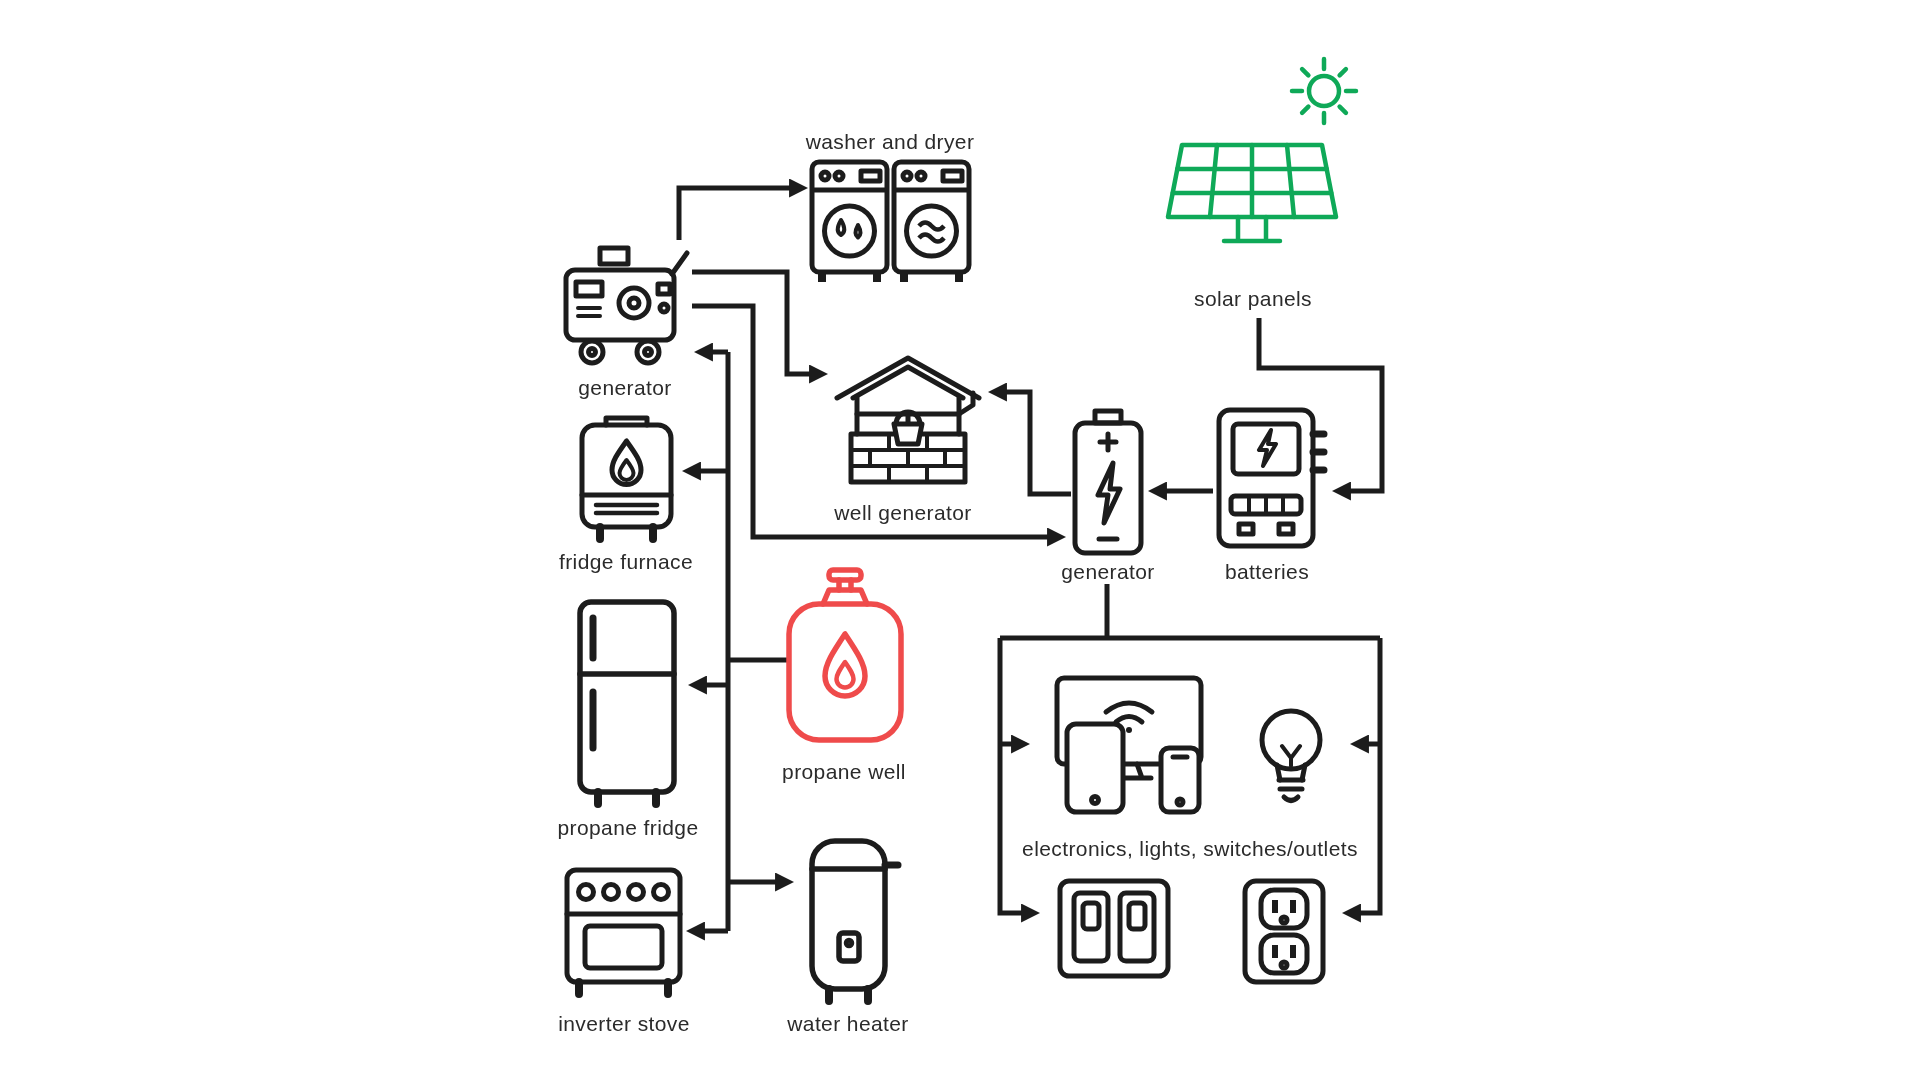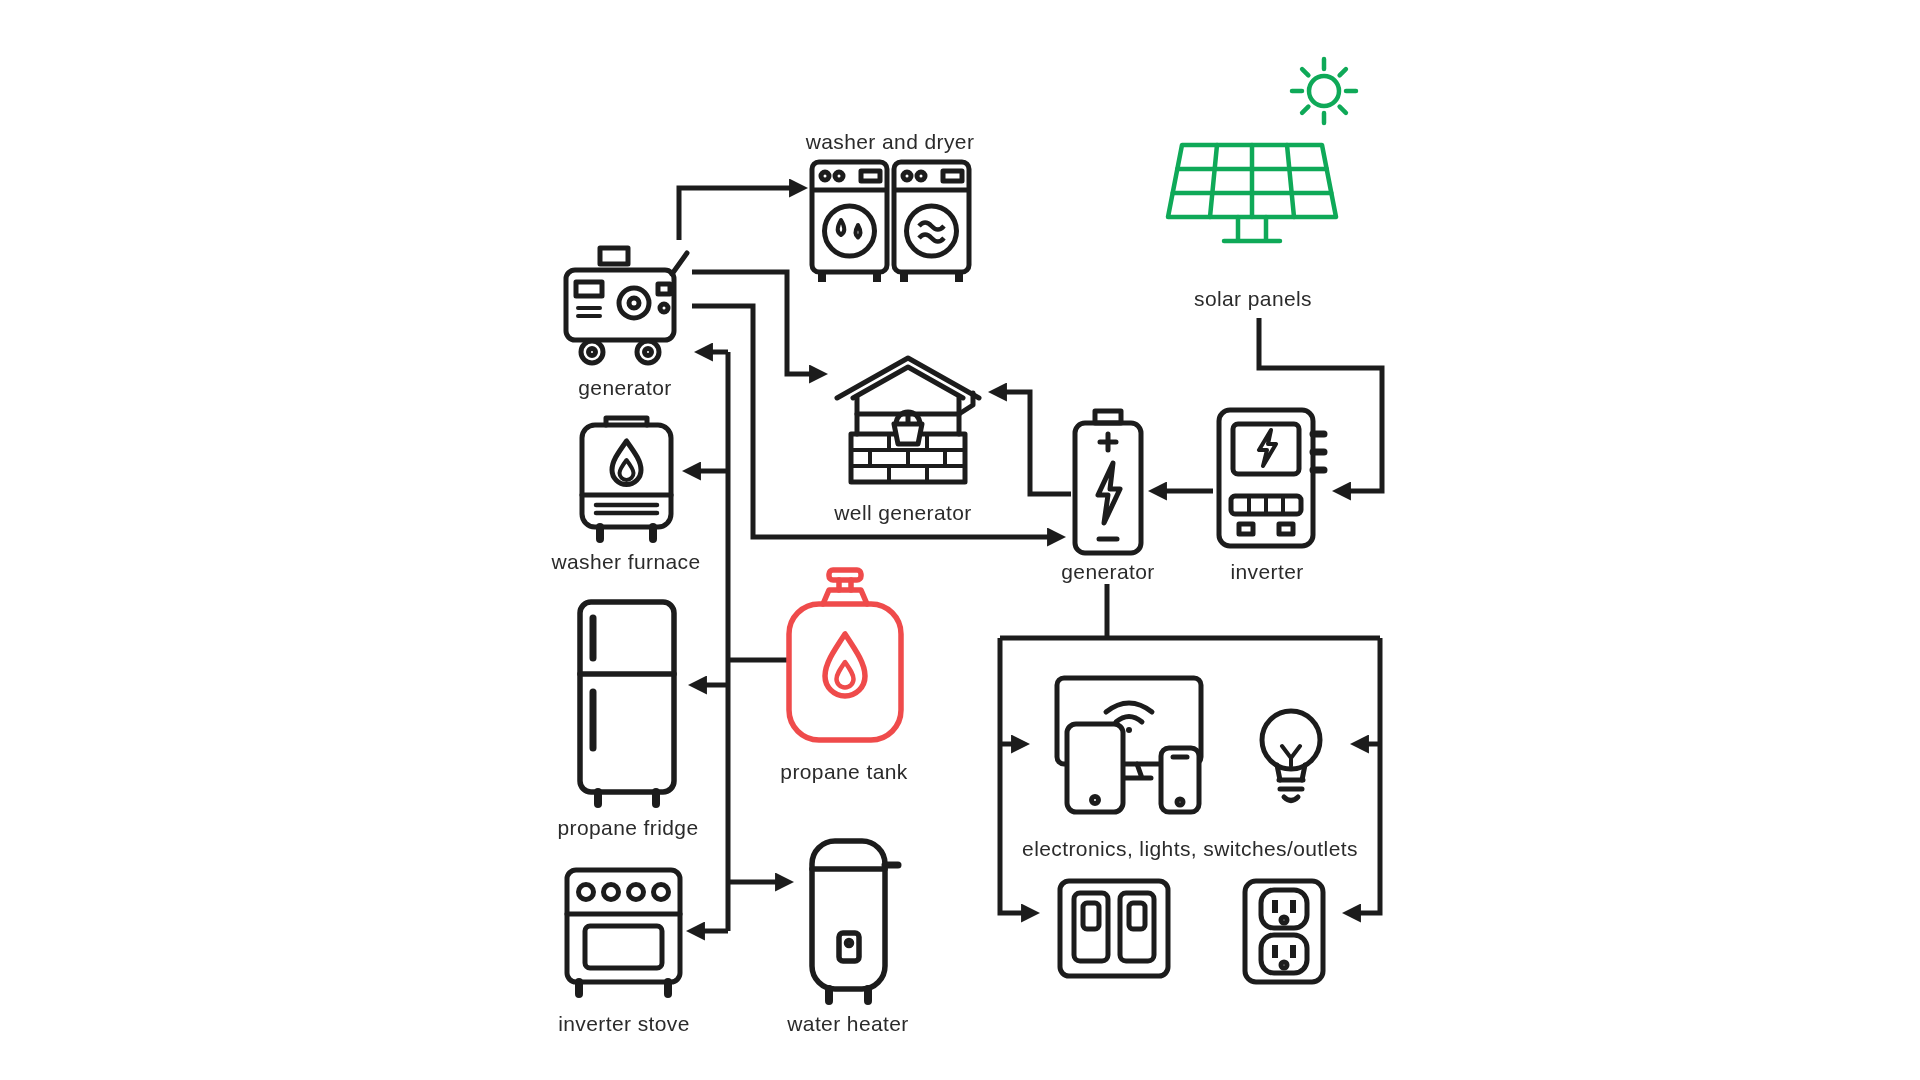--- a/index.html
+++ b/index.html
@@ -156,50 +156,50 @@
         <rect x="4" y="10" width="94" height="136" rx="11"></rect>
         <rect x="18" y="24" width="66" height="50" rx="5"></rect>
         <path d="M56 30 L44 50 H52 L48 66 L61 44 H53 Z" stroke-width="4"></path>
         <rect x="16" y="96" width="70" height="18" rx="4"></rect>
         <path d="M34 96 V114 M51 96 V114 M68 96 V114" stroke-width="4"></path>
         <rect x="24" y="124" width="14" height="10"></rect>
         <rect x="64" y="124" width="14" height="10"></rect>
       </g>
     </svg>
   </div>
-  <div class="lbl" style="left:1267px;top:572px">inverter</div>
+  <div class="lbl" style="left:1267px;top:572px">batteries</div>
 
   <div class="node icon-black" style="left:574px;top:413px;width:105px;height:130px">
     <svg viewBox="0 0 105 130">
       <g fill="none" stroke="currentColor" stroke-width="5" stroke-linecap="round" stroke-linejoin="round">
         <rect x="8" y="12" width="89" height="102" rx="13"></rect>
         <path d="M32 12 V5 H73 V12"></path>
         <path d="M52.5 28 C44 40 38 48 38 57 A14.5 14.5 0 0 0 67 57 C67 48 61 40 52.5 28 Z"></path>
         <path d="M52.5 47 C48 53 45.5 56.5 45.5 60 A7 7 0 0 0 59.5 60 C59.5 56.5 57 53 52.5 47 Z" stroke-width="4"></path>
         <path d="M8 82 H97"></path>
         <path d="M22 92 H83 M22 100 H83" stroke-width="4.5"></path>
         <path d="M26 114 V126 M79 114 V126" stroke-width="8"></path>
       </g>
     </svg>
   </div>
-  <div class="lbl" style="left:626px;top:562px">washer furnace</div>
+  <div class="lbl" style="left:626px;top:562px">fridge furnace</div>
 
   <div class="node icon-red" style="left:777px;top:568px;width:136px;height:185px">
     <svg viewBox="0 0 136 185">
       <g fill="none" stroke="currentColor" stroke-width="5.5" stroke-linecap="round" stroke-linejoin="round">
         <rect x="52" y="2" width="32" height="10" rx="4"></rect>
         <path d="M62 12 V22 M74 12 V22"></path>
         <path d="M46 36 L52 22 H84 L90 36"></path>
         <rect x="12" y="36" width="112" height="136" rx="30"></rect>
         <path d="M68 66 C56 84 48 96 48 108 A20 20 0 0 0 88 108 C88 96 80 84 68 66 Z"></path>
         <path d="M68 94 C62.5 102 59.5 106.5 59.5 111 A8.5 8.5 0 0 0 76.5 111 C76.5 106.5 73.5 102 68 94 Z" stroke-width="4.5"></path>
       </g>
     </svg>
   </div>
-  <div class="lbl" style="left:844px;top:772px">propane tank</div>
+  <div class="lbl" style="left:844px;top:772px">propane well</div>
 
   <div class="node icon-black" style="left:568px;top:598px;width:118px;height:210px">
     <svg viewBox="0 0 118 210">
       <g fill="none" stroke="currentColor" stroke-width="5.5" stroke-linecap="round" stroke-linejoin="round">
         <rect x="12" y="4" width="94" height="190" rx="11"></rect>
         <path d="M12 76 H106"></path>
         <path d="M25 20 V60" stroke-width="7"></path>
         <path d="M25 94 V150" stroke-width="7"></path>
         <path d="M30 194 V206 M88 194 V206" stroke-width="8"></path>
       </g>

